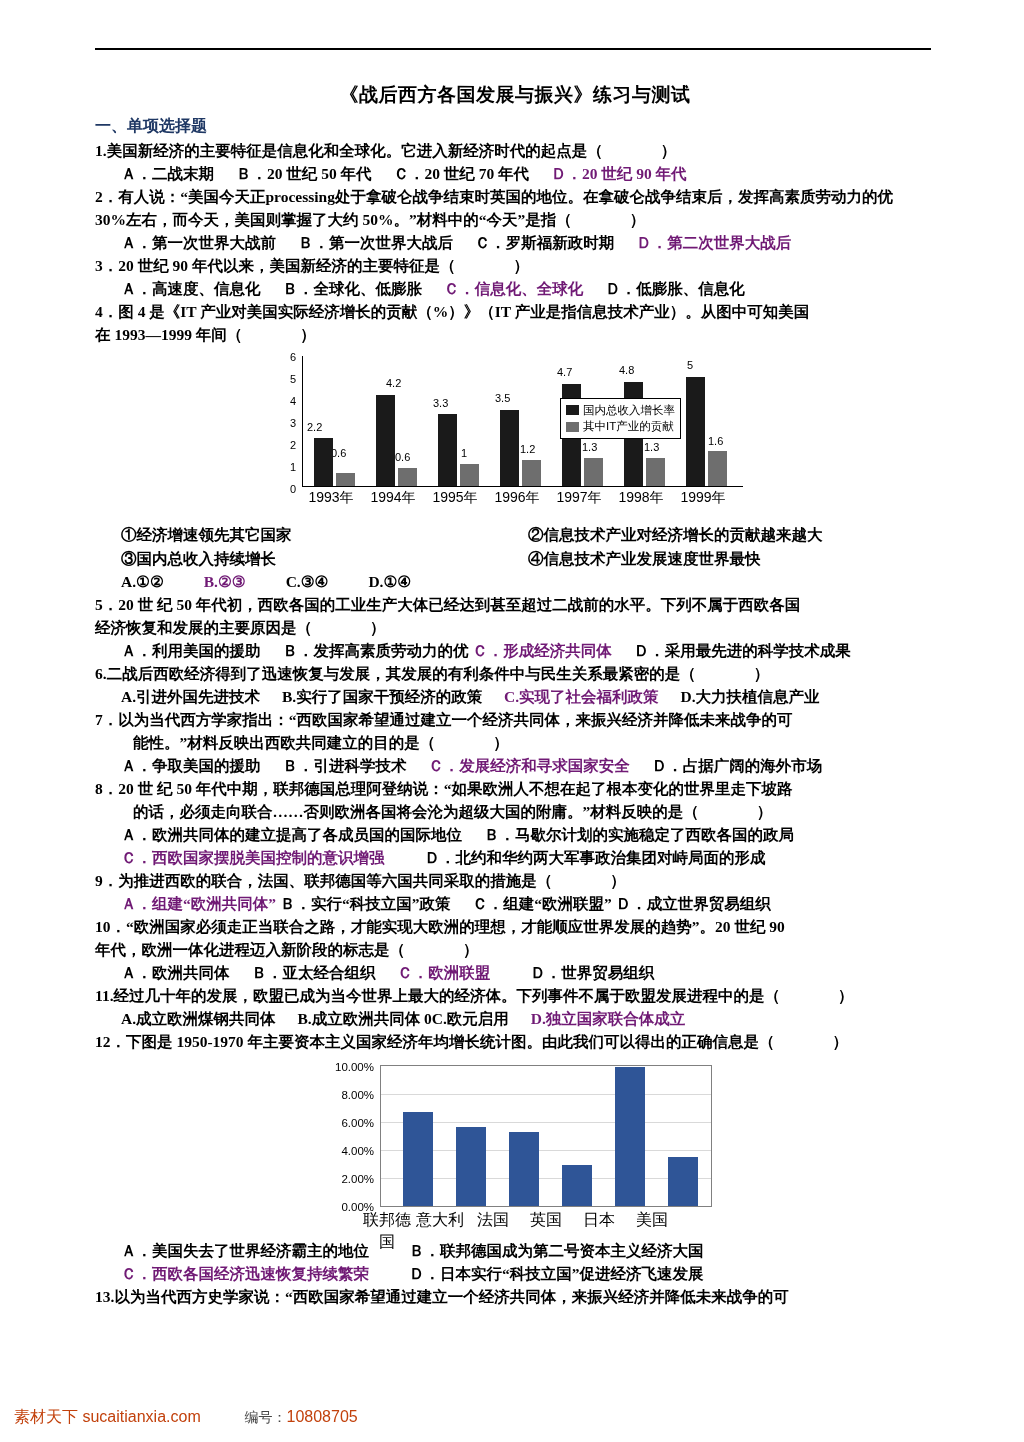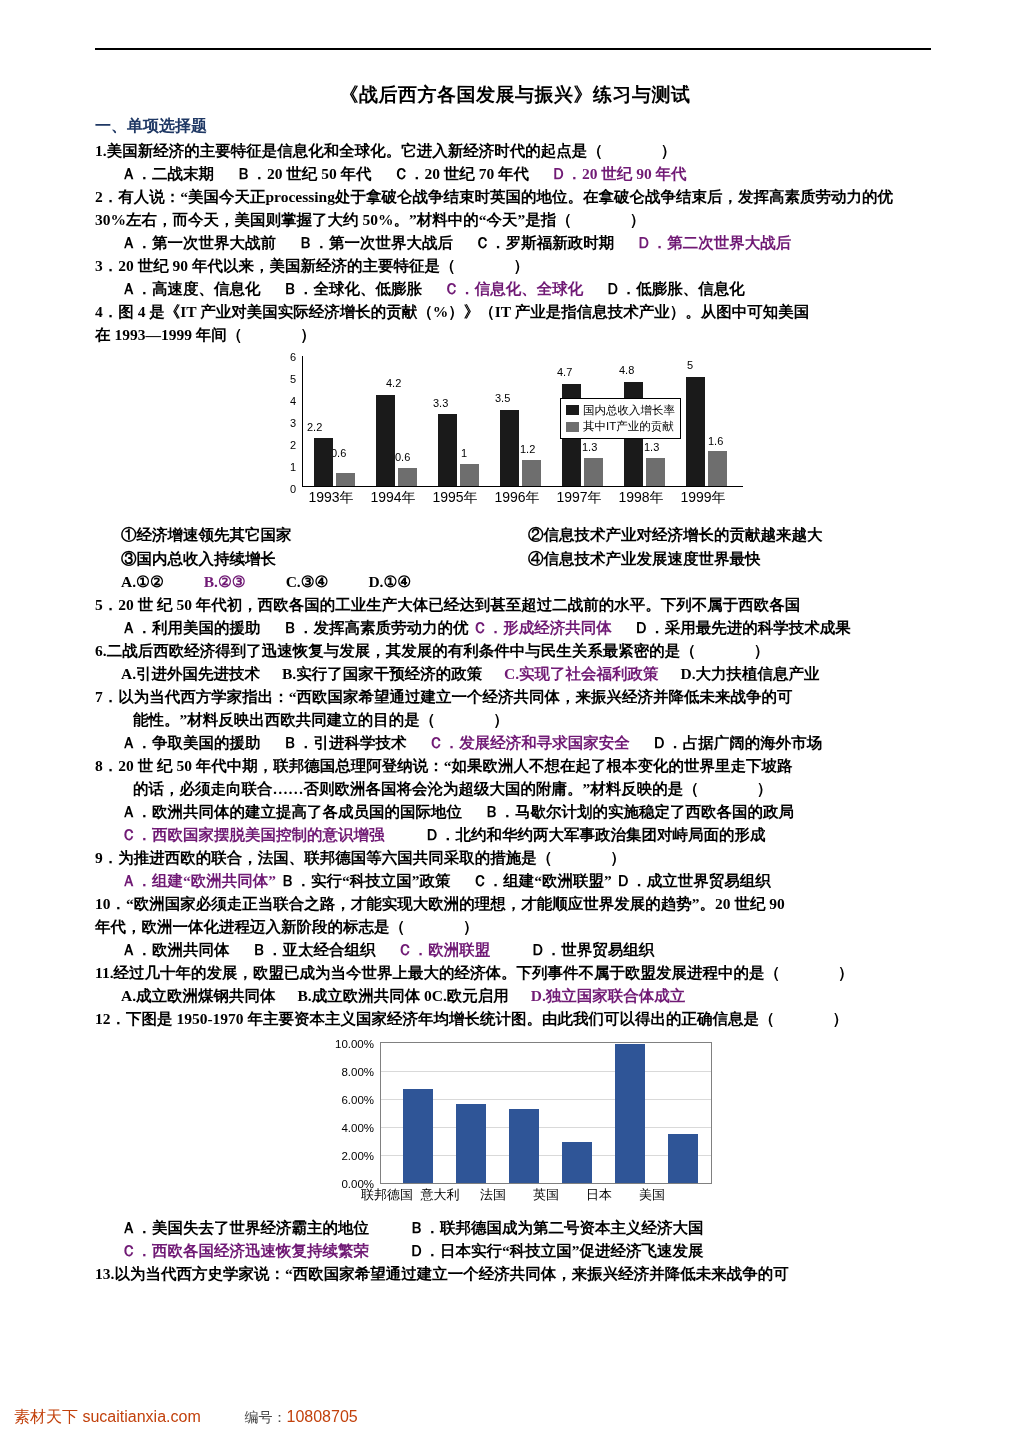--- a/index.html
+++ b/index.html
@@ -56,21 +56,21 @@
   .lg-row{display:flex;align-items:center;gap:4px;}
   .sw{width:13px;height:10px;display:inline-block;}
   .statements{display:flex;margin-top:2px;}
   .statements div{flex:1;}
   .chart2-wrap{position:relative;height:180px;margin-top:6px;}
   .chart2{position:absolute;left:225px;top:0;width:430px;height:178px;}
   .c2-plot{position:absolute;left:60px;top:6px;width:330px;height:140px;border:1px solid #808080;}
   .c2-yl{position:absolute;left:0;width:54px;text-align:right;font-size:11.5px;font-family:"Liberation Sans",sans-serif;}
   .c2-grid{position:absolute;left:0;width:100%;border-top:1px solid #d9d9d9;}
   .c2-bar{position:absolute;bottom:0;width:30px;background:#2f5597;}
-  .c2-xl{position:absolute;top:150px;font-size:13px;width:60px;text-align:center;}
+  .c2-xl{position:absolute;top:150px;font-size:16px;width:60px;text-align:center;}
   .footerbar{
     position:absolute;left:0;bottom:0;width:1024px;height:54px;background:#fff;
   }
   .footer-txt{
     position:absolute;left:14px;bottom:14px;font-size:14px;color:#444;
     font-family:"Liberation Sans",sans-serif;
   }
   .footer-txt .big{font-size:16px;color:#c2410c;}
   .sp{display:inline-block;width:18px;}
 </style>
@@ -213,20 +213,23 @@
     </div>
     <div class="opts indent">
       <span class="bold">A.①②</span><span class="sp"></span><span class="sp"></span>
       <span class="red">B.②③</span><span class="sp"></span><span class="sp"></span>
       <span class="bold">C.③④</span><span class="sp"></span><span class="sp"></span>
       <span class="bold">D.①④</span>
     </div>
 
     <div class="q">
       <span class="bold">5．</span><span class="bold">20 世 纪 50 年代初，西欧各国的工业生产大体已经达到甚至超过二战前的水平。下列不属于西欧各国</span>
+    </div>
+    <div class="q">
+      <span class="bold">经济恢复和发展的主要原因是（</span><span class="blank"></span><span class="bold">）</span>
     </div>
     <div class="opts indent">
       <span class="bold">Ａ．利用美国的援助</span><span class="sp"></span>
       <span class="bold">Ｂ．发挥高素质劳动力的优</span>
       <span class="red">Ｃ．形成经济共同体</span><span class="sp"></span>
       <span class="bold">Ｄ．采用最先进的科学技术成果</span>
     </div>
 
     <div class="q">
       <span class="bold">6.</span><span class="bold">二战后西欧经济得到了迅速恢复与发展，其发展的有利条件中与民生关系最紧密的是（</span><span class="blank"></span><span class="bold">）</span>

